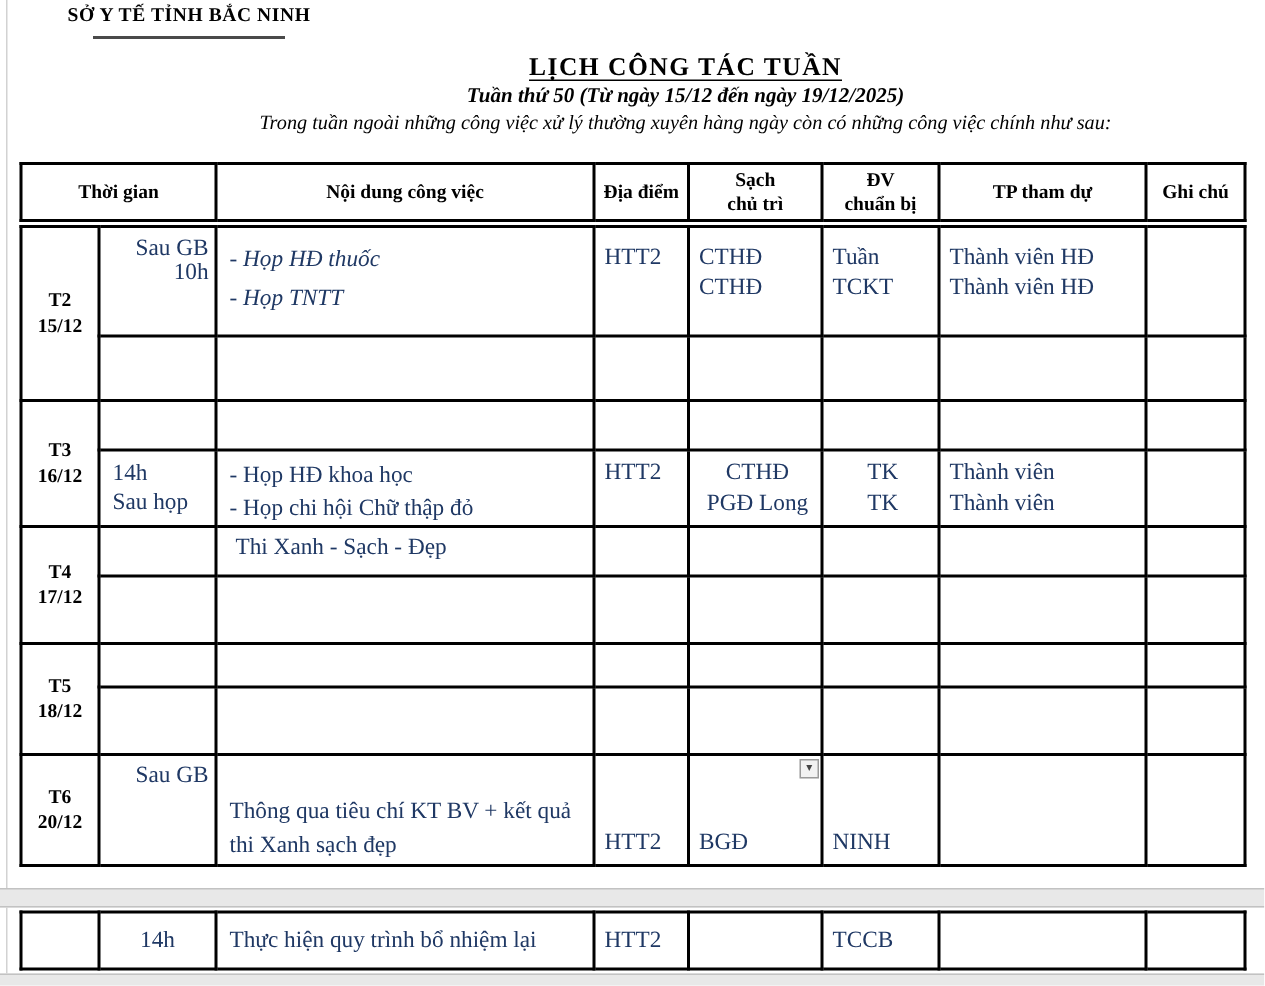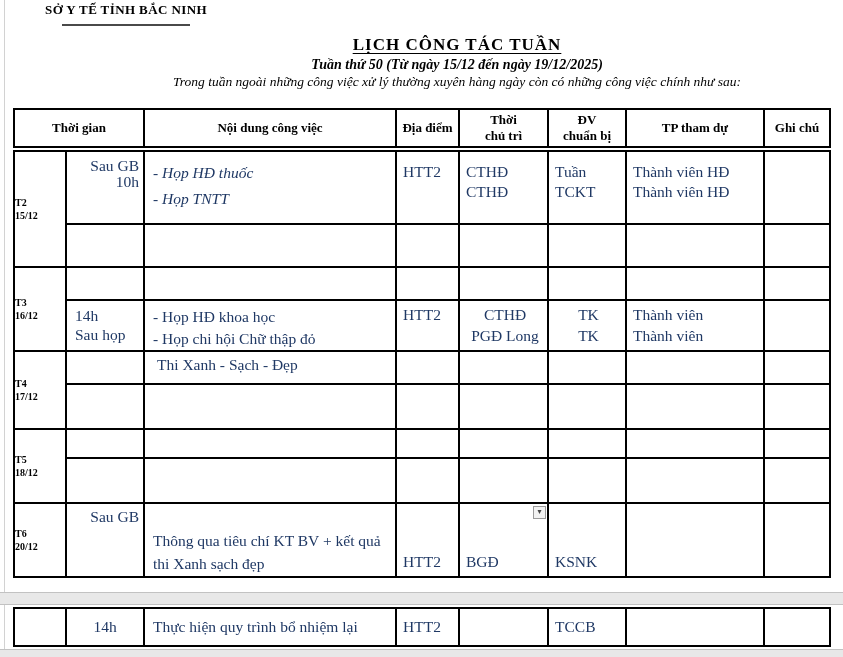--- a/index.html
+++ b/index.html
@@ -24,21 +24,21 @@
 
   
   table{border-collapse:collapse;table-layout:fixed;}
   td,th{border:2px solid #000;padding:0;overflow:hidden;box-sizing:border-box;}
   #head-table{position:absolute;left:13px;top:108px;}
   #body-table{position:absolute;left:13px;top:150px;}
   #page2-table{position:absolute;left:13px;top:607px;}
   th{font-size:13px;font-weight:bold;color:#000;text-align:center;vertical-align:middle;
      white-space:pre-line;line-height:1.25;height:38px;}
   td{font-size:15.5px;vertical-align:top;text-align:left;}
-  td.day{font-weight:bold;color:#000;vertical-align:middle;line-height:1.3;font-size:10px;}
+  td.day{font-weight:bold;color:#000;text-align:center;vertical-align:middle;line-height:1.3;font-size:13px;}
   td.t-top{padding:6px 4px 0 8px;line-height:1.05;text-align:right;}
   td.c-top{padding:12px 8px 0 8px;font-style:italic;}
   td.c-top div{margin-bottom:8px;}
   td.s-top{padding:10px 3px 0 6px;line-height:1.3;}
   td.cen{text-align:center;}
   td.c-thin{padding:4px 4px 0 12px;}
   td.t3t{padding:5px 4px 0 8px;line-height:1.25;}
   td.t3c{padding:5px 4px 0 8px;line-height:1.4;}
   td.t3s{padding:4px 3px 0 6px;line-height:1.35;}
   td.bot{vertical-align:bottom;padding:0 3px 5px 6px;}
@@ -79,21 +79,21 @@
         <col style="width:89px">
         <col style="width:78px">
         <col style="width:138px">
         <col style="width:66px">
       </colgroup>
     <tbody>
         <tr>
       <th colspan="2">Thời gian</th>
       <th>Nội dung công việc</th>
       <th>Địa điểm</th>
-      <th>Thời
+      <th>Sạch
 chủ trì</th>
       <th>ĐV
 chuẩn bị</th>
       <th>TP tham dự</th>
       <th>Ghi chú</th>
     </tr>
   </tbody>
     </table>
 
   <table id="body-table">
@@ -236,21 +236,21 @@
         <div>T6</div>
         <div>20/12</div>
       </td>
       <td class="t-top" style="padding-top:5px">Sau GB</td>
       <td class="t6c">Thông qua tiêu chí KT BV + kết quả thi Xanh sạch đẹp</td>
       <td class="bot">HTT2</td>
       <td class="bot rel">
         <span id="dropdown">▾</span>
         <span>BGĐ</span>
       </td>
-      <td class="bot">KSNK</td>
+      <td class="bot">NINH</td>
       <td></td>
       <td></td>
     </tr>
   </tbody>
     </table>
 
   <table id="page2-table">
     <colgroup>
         <col style="width:52px">
         <col style="width:78px">

